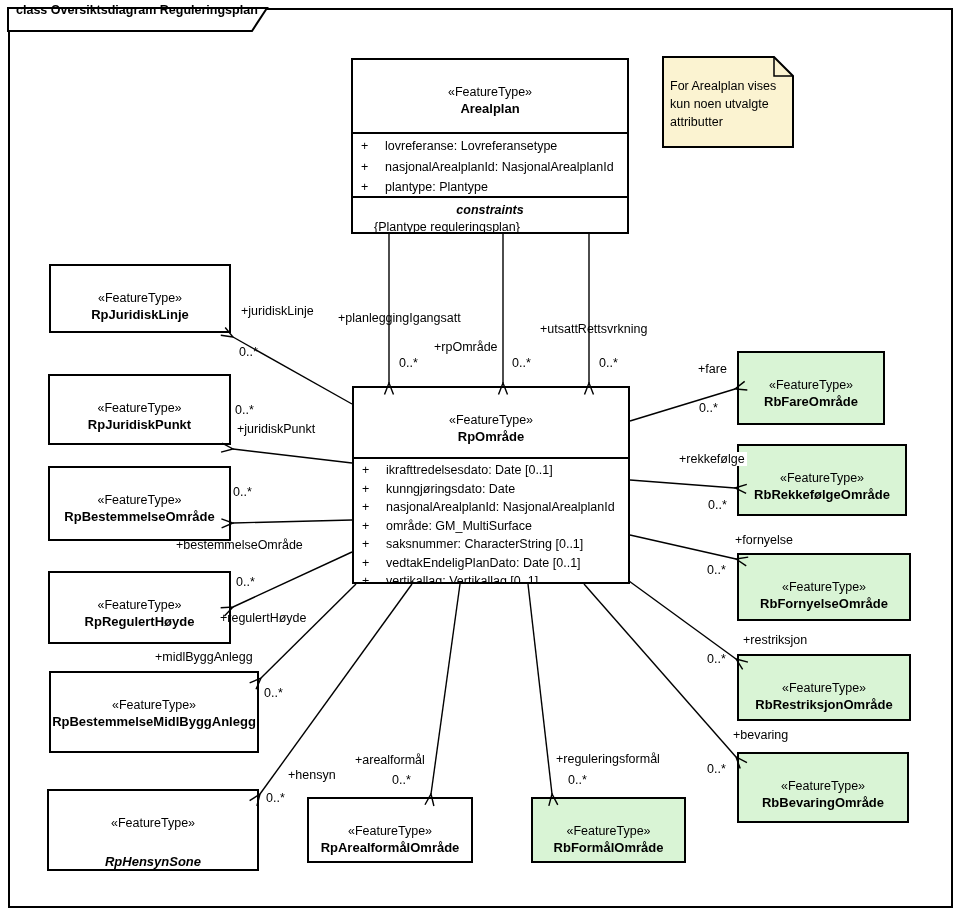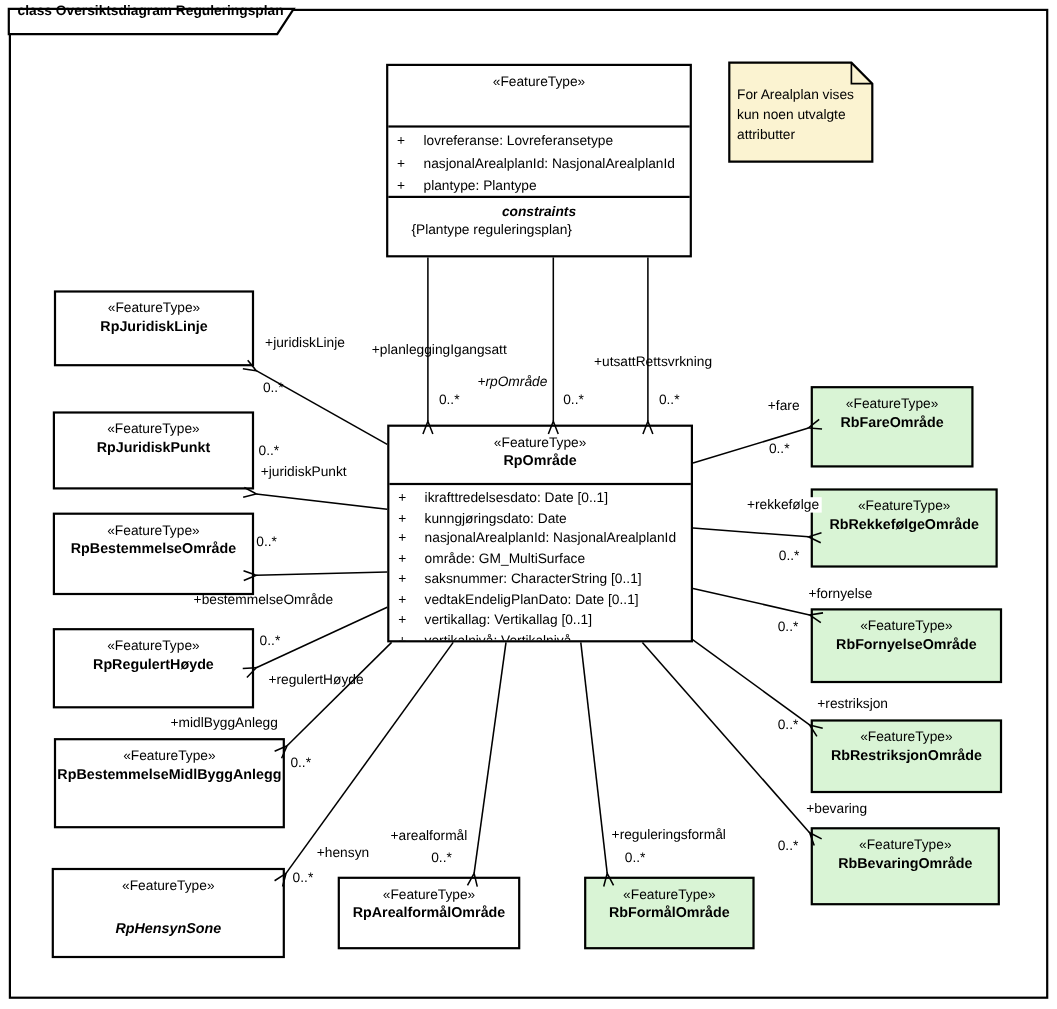--- a/index.html
+++ b/index.html
@@ -11,21 +11,21 @@
   #wires{position:absolute;left:0;top:0;width:961px;height:917px;z-index:2;pointer-events:none;}
   #overlay{position:absolute;left:0;top:0;width:100%;height:100%;z-index:3;pointer-events:none;}
 
   #tab-title{position:absolute;left:16px;top:3px;font-size:12.5px;font-weight:bold;z-index:3;}
 
   #note-text{position:absolute;left:670px;top:77px;width:118px;z-index:3;
              font-size:12.5px;line-height:18px;}
 
   .uml-class{position:absolute;border:2px solid #000;box-sizing:border-box;
              background:#fff;display:flex;flex-direction:column;}
-  .hd{text-align:center;padding-top:7px;flex:0 0 auto;}
+  .hd{text-align:center;padding-top:25px;flex:0 0 auto;}
   .stereotype{font-size:12.5px;line-height:14px;}
   .cname{font-size:13px;font-weight:bold;line-height:16px;margin-top:2px;}
   .cname.abstract{font-style:italic;margin-top:24px;}
   .attrs{border-top:2px solid #000;padding:2px 4px 0 8px;flex:0 0 auto;overflow:hidden;}
   .attr-row{display:flex;white-space:nowrap;font-size:12.5px;}
   .attr-plus{width:24px;flex:0 0 auto;}
   .constraints{border-top:2px solid #000;flex:1 1 auto;padding-top:4px;font-size:12.5px;}
   .ctitle{text-align:center;font-style:italic;line-height:16px;font-weight:bold;}
   .cbody{text-align:left;padding-left:21px;line-height:18px;}
 
@@ -34,20 +34,21 @@
 </style>
 </head>
 <body>
 
 <div id="stage">
   <div id="frame"></div>
   <div id="boxes">
       <div class="uml-class" style="left: 351px; top: 58px; width: 278px; height: 176px; background: rgb(255, 255, 255);">
         <div class="hd" style="height: 47px;">
           <div class="stereotype">«FeatureType»</div>
+          <div class="cname">Arealplan</div>
         </div>
         <div class="attrs" style="height: 60px;">
           <div class="attr-row" style="line-height: 20.5px;">
             <span class="attr-plus">+</span>
             <span class="attr-text">lovreferanse: Lovreferansetype</span>
           </div>
           <div class="attr-row" style="line-height: 20.5px;">
             <span class="attr-plus">+</span>
             <span class="attr-text">nasjonalArealplanId: NasjonalArealplanId</span>
           </div>
@@ -208,32 +209,32 @@
     </svg>
   <div id="tab-title">class Oversiktsdiagram Reguleringsplan</div>
   <div id="note-text">
     <div>For Arealplan vises</div>
     <div>kun noen utvalgte</div>
     <div>attributter</div>
   </div>
   <div id="overlay">
       <div class="elabel" style="left: 338px; top: 311px;">+planleggingIgangsatt</div>
       <div class="elabel" style="left: 399px; top: 356px;">0..*</div>
-      <div class="elabel" style="left: 434px; top: 340px; font-style: italic;">+rpOmråde</div>
+      <div class="elabel" style="left: 434px; top: 340px;">+rpOmråde</div>
       <div class="elabel" style="left: 512px; top: 356px;">0..*</div>
       <div class="elabel" style="left: 540px; top: 322px;">+utsattRettsvrkning</div>
       <div class="elabel" style="left: 599px; top: 356px;">0..*</div>
       <div class="elabel" style="left: 241px; top: 304px;">+juridiskLinje</div>
       <div class="elabel" style="left: 239px; top: 345px;">0..*</div>
       <div class="elabel" style="left: 235px; top: 403px;">0..*</div>
       <div class="elabel" style="left: 237px; top: 422px;">+juridiskPunkt</div>
       <div class="elabel" style="left: 233px; top: 485px;">0..*</div>
       <div class="elabel" style="left: 176px; top: 538px;">+bestemmelseOmråde</div>
       <div class="elabel" style="left: 236px; top: 575px;">0..*</div>
-      <div class="elabel" style="left: 244px; top: 611px;">+regulertHøyde</div>
+      <div class="elabel" style="left: 220px; top: 611px;">+regulertHøyde</div>
       <div class="elabel" style="left: 155px; top: 650px;">+midlByggAnlegg</div>
       <div class="elabel" style="left: 264px; top: 686px;">0..*</div>
       <div class="elabel" style="left: 288px; top: 768px;">+hensyn</div>
       <div class="elabel" style="left: 266px; top: 791px;">0..*</div>
       <div class="elabel" style="left: 355px; top: 753px;">+arealformål</div>
       <div class="elabel" style="left: 392px; top: 773px;">0..*</div>
       <div class="elabel" style="left: 556px; top: 752px;">+reguleringsformål</div>
       <div class="elabel" style="left: 568px; top: 773px;">0..*</div>
       <div class="elabel" style="left: 698px; top: 362px;">+fare</div>
       <div class="elabel" style="left: 699px; top: 401px;">0..*</div>

